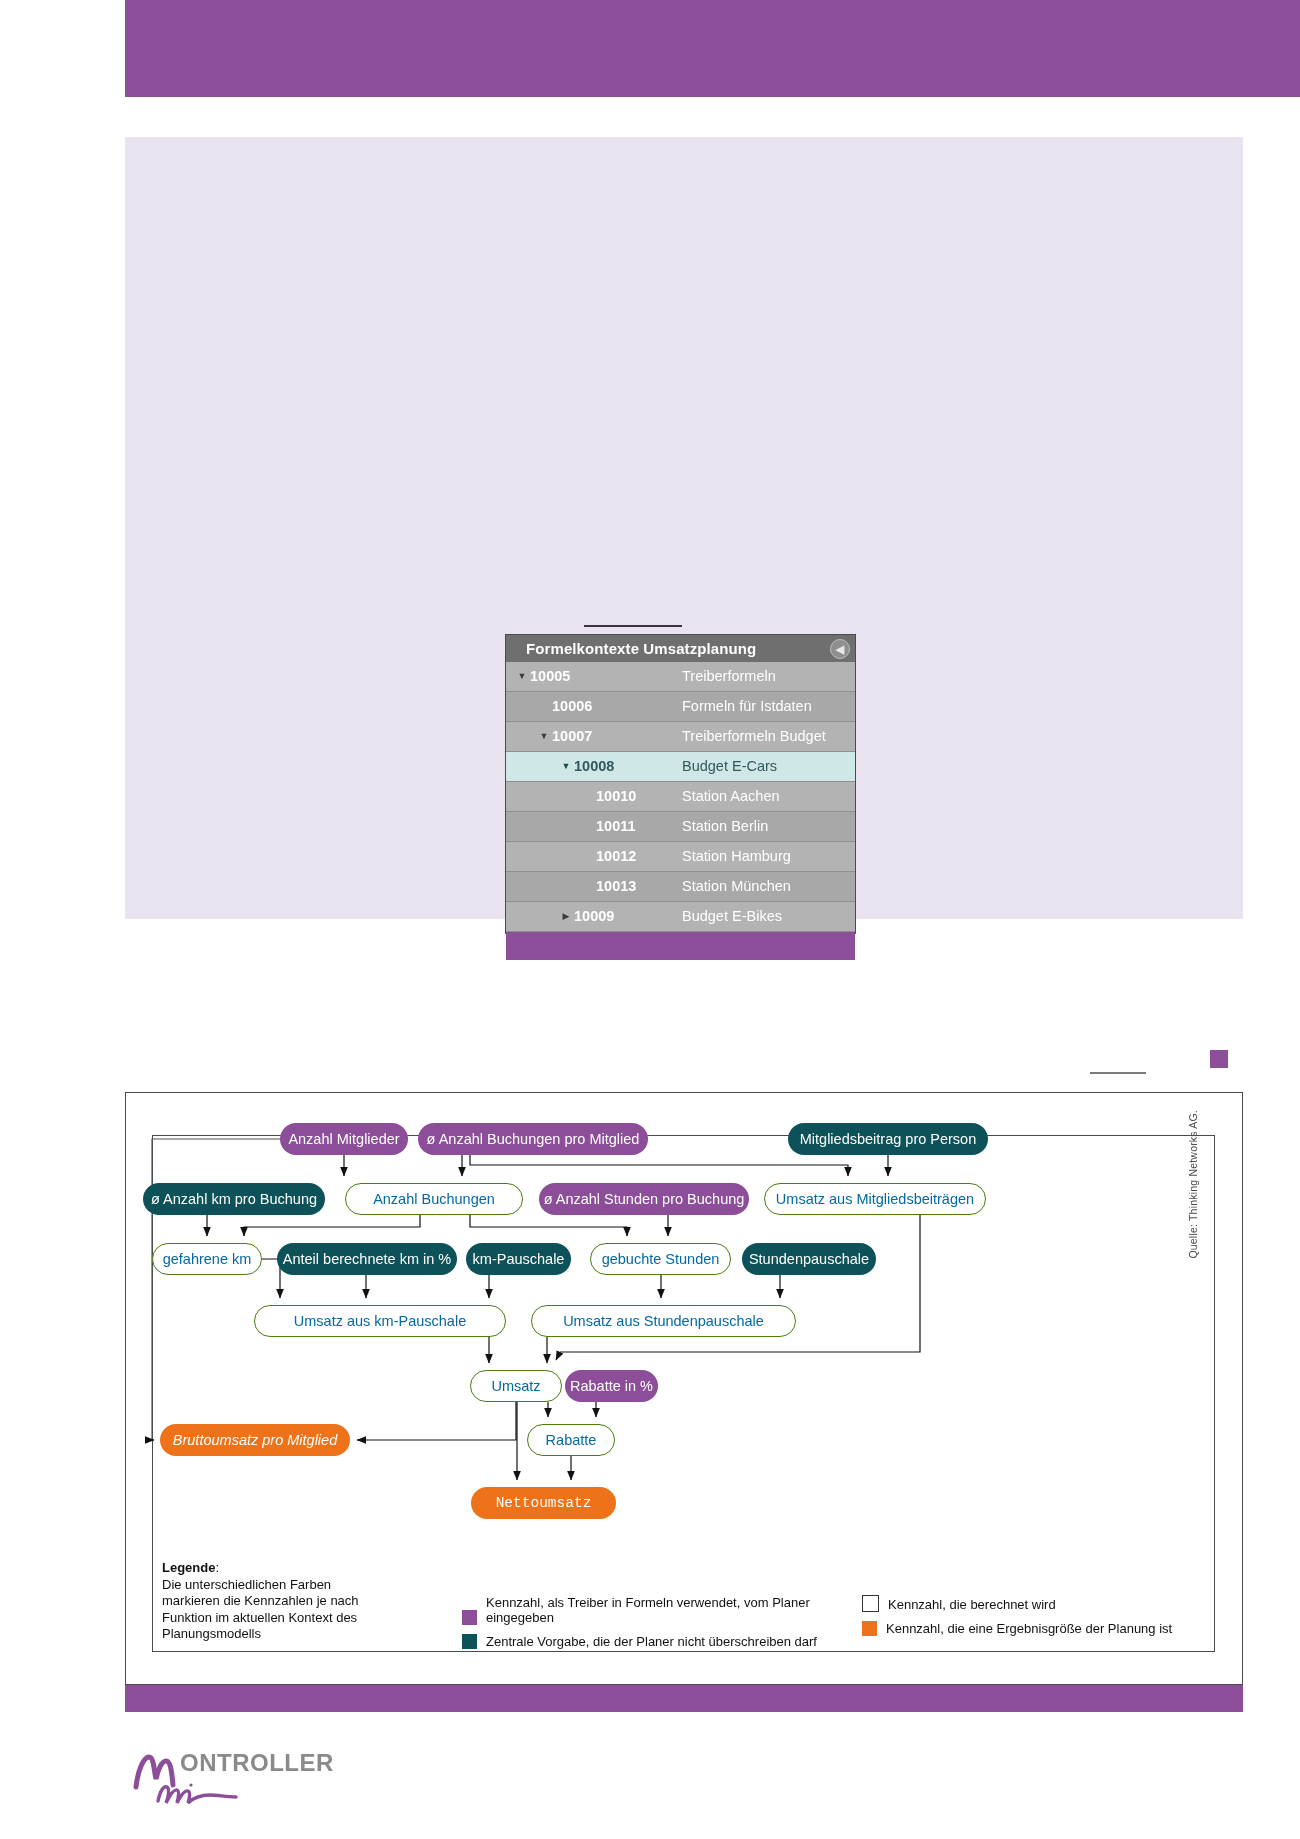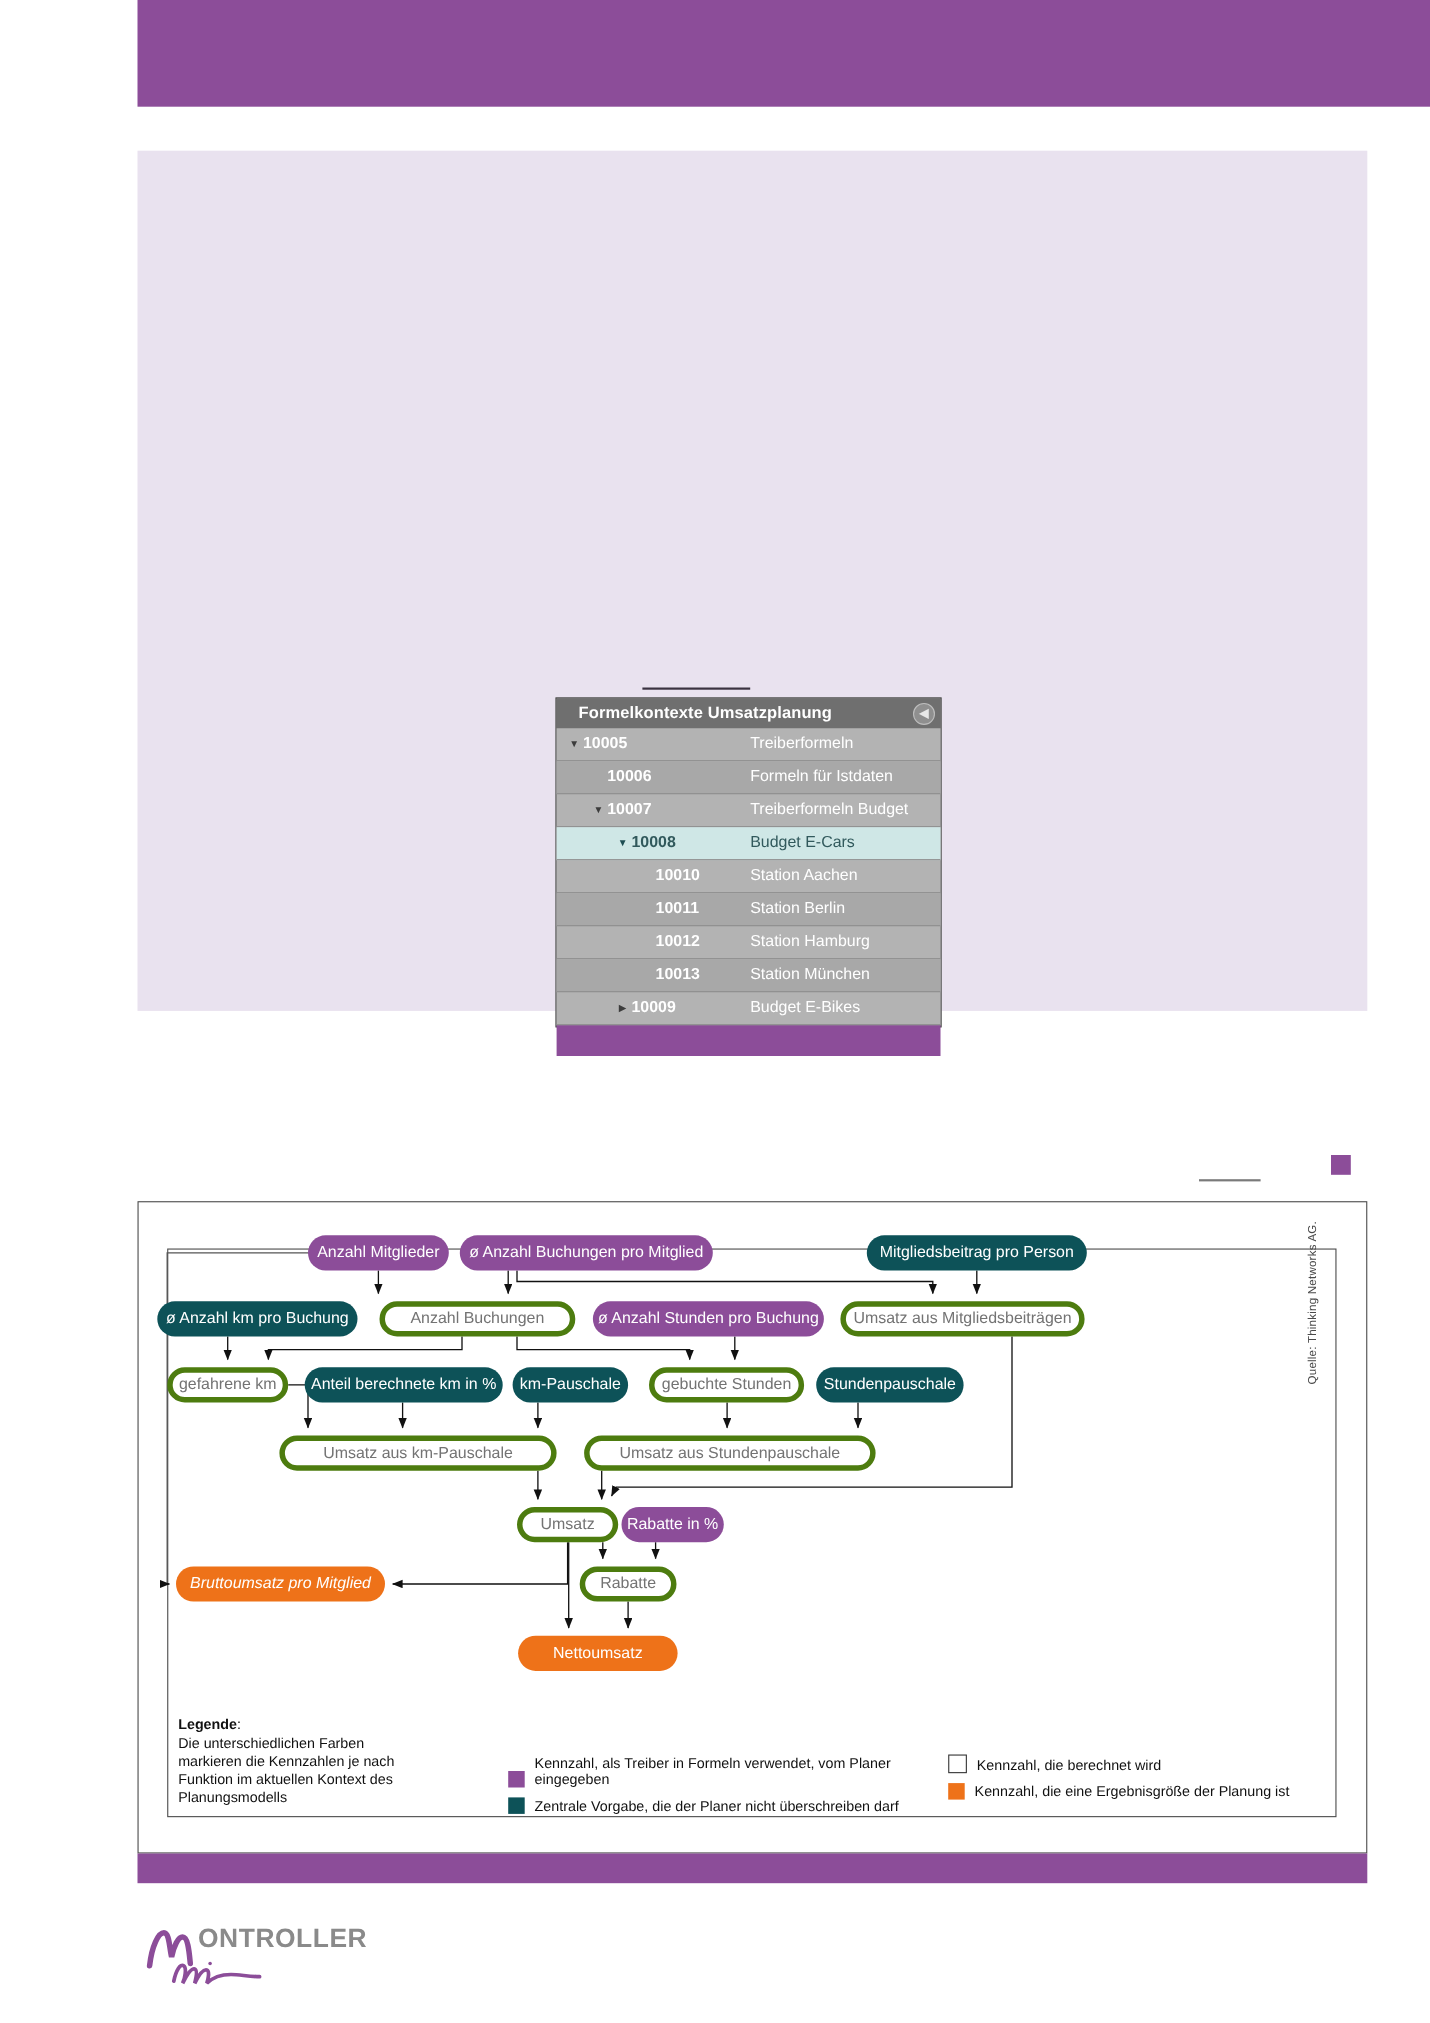--- a/index.html
+++ b/index.html
@@ -108,21 +108,21 @@
     display:flex;align-items:center;justify-content:center;
     border-radius:16px;
     font-size:14.5px;
     white-space:nowrap;
     box-sizing:border-box;
     height:32px;
   }
   .node.purple{background:#8c4d99;color:#ffffff;}
   .node.teal{background:#0d5258;color:#ffffff;}
   .node.orange{background:#ee7219;color:#ffffff;}
-  .node.white{background:#ffffff;color:#737373;border:5px solid #4d7c0f;}
+  .node.white{background:#ffffff;color:#0369a1;border:1px solid #4d7c0f;}
 
   svg.wires{position:absolute;left:0;top:0;width:1300px;height:1839px;pointer-events:none;}
 
   
   .legend-text{
     position:absolute;left:162px;top:1560px;width:230px;
     font-size:13px;line-height:16.5px;color:#111;
   }
   .legend-text b{font-weight:bold;}
   .legend-col{
@@ -319,21 +319,21 @@
     </div>
     <div class="node purple" style="left: 565px; top: 1370px; width: 93px;">
       <span>Rabatte in %</span>
     </div>
     <div class="node orange" style="left: 160px; top: 1424px; width: 190px; font-style: italic;">
       <span>Bruttoumsatz pro Mitglied</span>
     </div>
     <div class="node white" style="left: 527px; top: 1424px; width: 88px;">
       <span>Rabatte</span>
     </div>
-    <div class="node orange" style="left: 471px; top: 1487px; width: 145px;">
+    <div class="node orange" style="left: 471px; top: 1487px; width: 145px; font-family: Liberation Mono, monospace;">
       <span>Nettoumsatz</span>
     </div>
   </div>
 
 <div class="legend-text">
   <b>Legende</b><span>:</span><br>
   <span>Die unterschiedlichen Farben markieren die Kennzahlen je nach Funktion im aktuellen Kontext des Planungsmodells</span>
 </div>
 
 <div class="legend-col" id="legend-left" style="left:462px;top:1595px;width:400px;">

